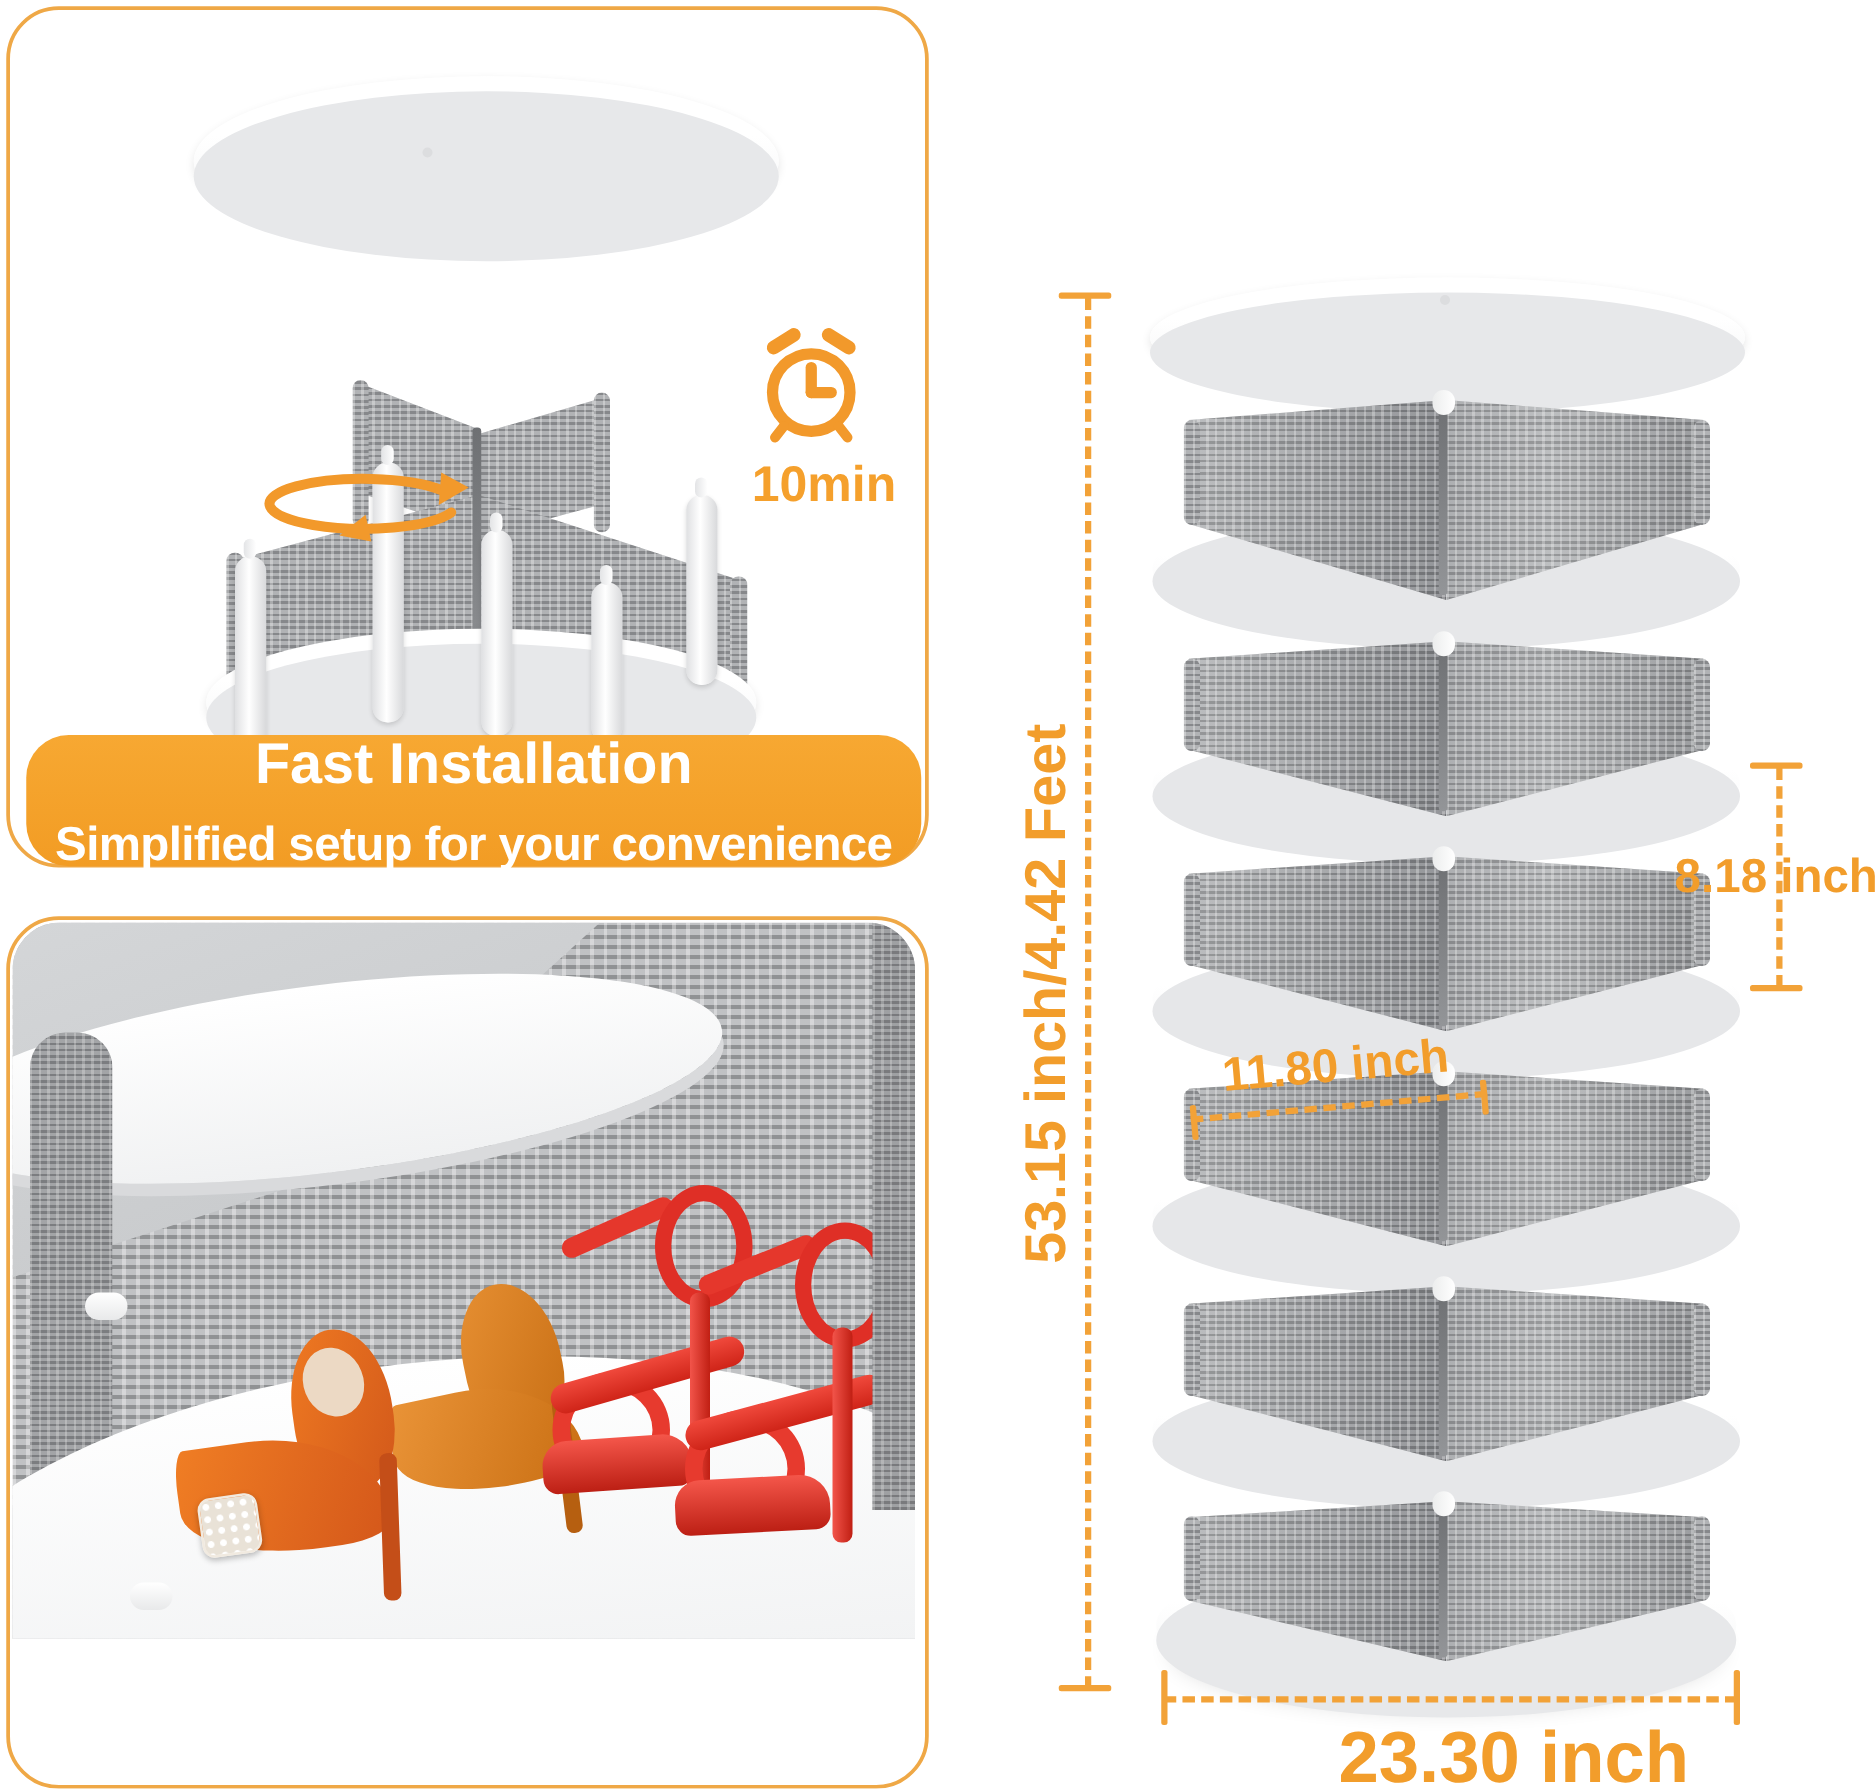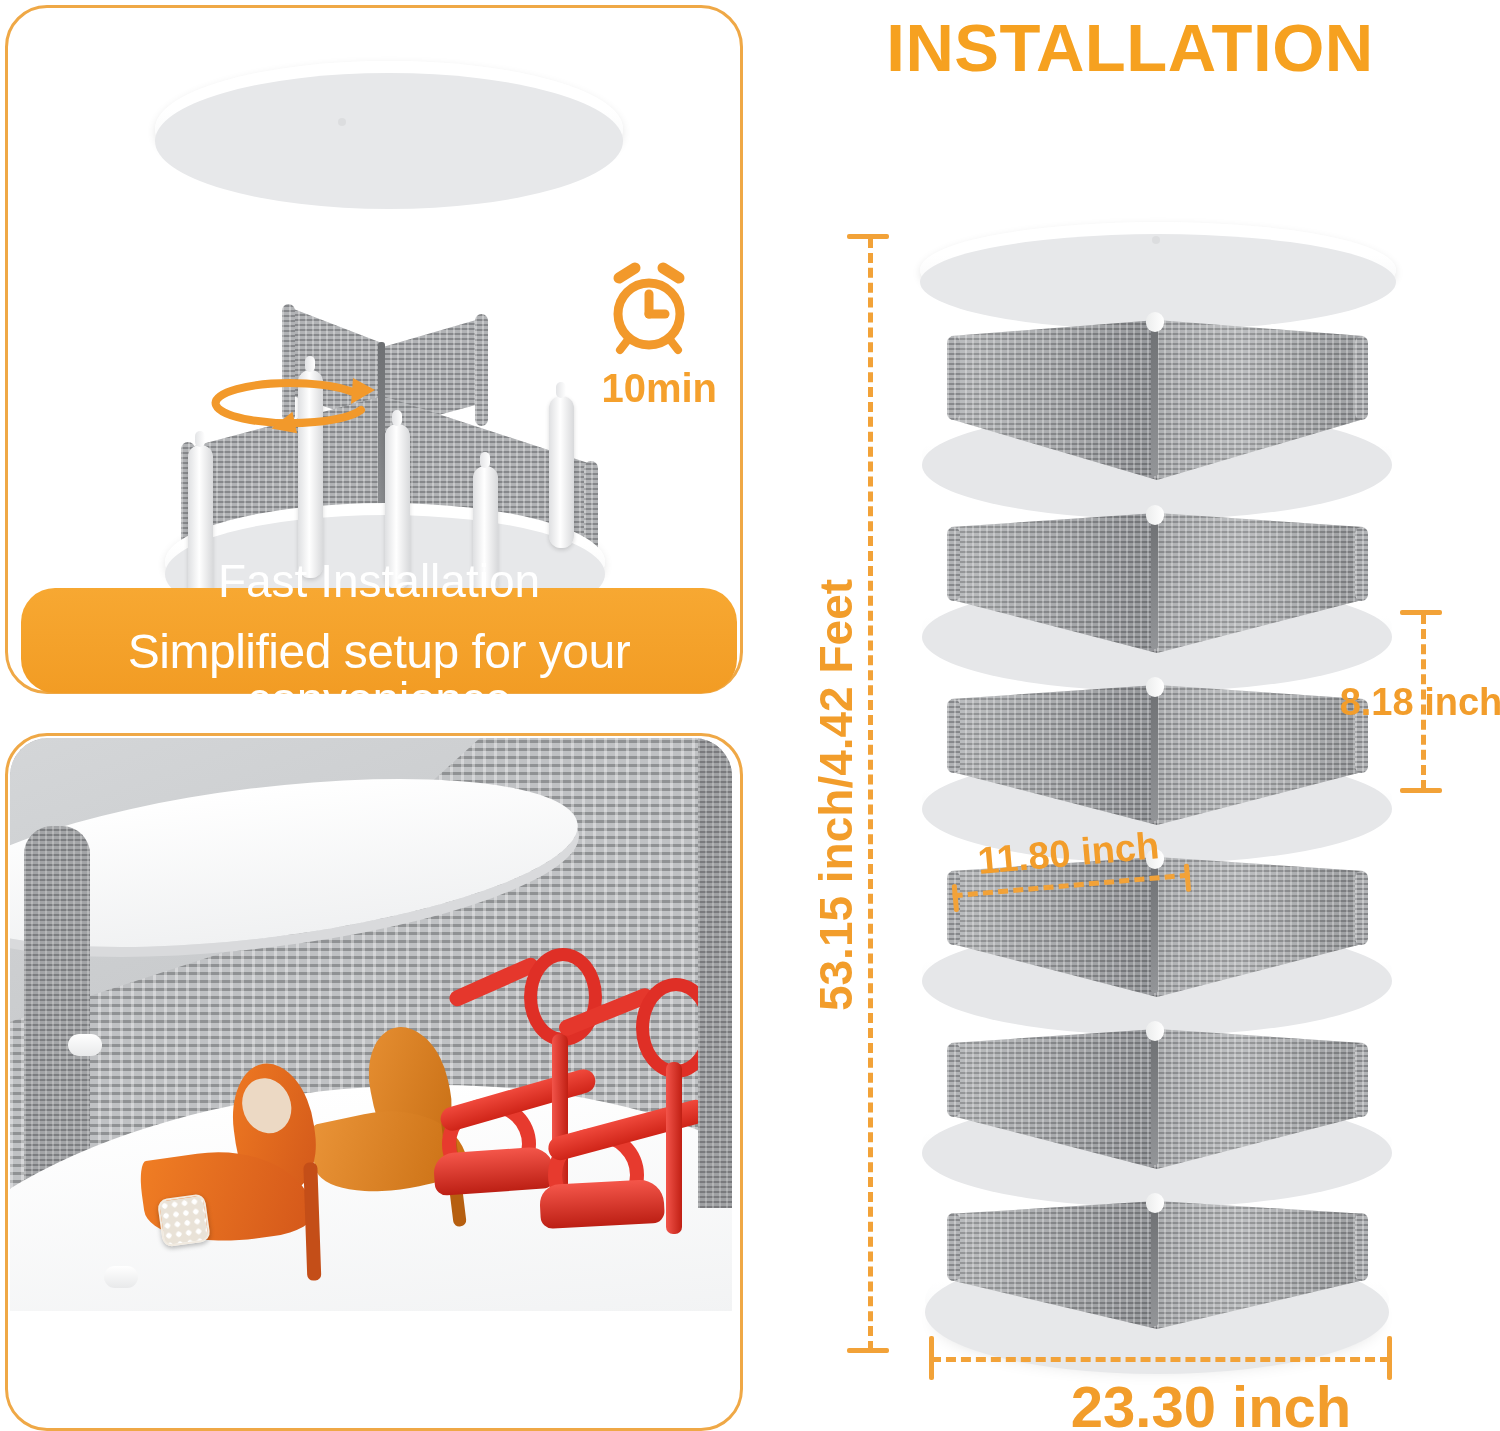--- a/index.html
+++ b/index.html
@@ -27,26 +27,26 @@
       repeating-linear-gradient(0deg, rgba(0,0,0,.20) 0 3px, rgba(255,255,255,.16) 3px 8px);
   }
 
   
   .panel{background:#fff;border:3px solid #EFA846;border-radius:42px;}
   .panel-install{left:5px;top:5px;width:732px;height:683px;}
   .panel-capacity{left:5px;top:733px;width:732px;height:692px;overflow:hidden;}
 
   .caption-band{
     background:linear-gradient(180deg,#F7A832,#F29C24);
-    color:var(--ink-white);text-align:center;font-weight:400;
+    color:var(--ink-white);text-align:center;font-weight:700;
     display:flex;flex-direction:column;justify-content:center;gap:24px;
   }
   .band1{left:13px;top:580px;width:716px;height:105px;border-radius:34px;}
   .cap-l1{font-size:46px;line-height:1;}
-  .cap-l2{font-size:48px;line-height:1;letter-spacing:-0.5px;}
+  .cap-l2{font-size:38px;line-height:1;letter-spacing:-0.5px;}
 
   
   .disc{border-radius:50%;background:linear-gradient(180deg,#ffffff 35%,#f1f2f3);box-shadow:0 3px 8px rgba(0,0,0,.10);}
   .disc::before{content:"";position:absolute;left:0;right:0;top:12px;bottom:-12px;border-radius:50%;
                 background:#e7e8ea;z-index:-1;}
   .discz{z-index:0;}
   .seam{background:linear-gradient(180deg,#6e7073,#939598);border-radius:3px;}
   .post{border-radius:8px;}
   .pole{width:25px;border-radius:12px;
         background:linear-gradient(90deg,#dfe0e2,#ffffff 45%,#d8d9db);box-shadow:0 2px 4px rgba(0,0,0,.15);}
@@ -187,21 +187,20 @@
         <div class="shoe-part" style="left:106px;top:180px;width:164px;height:24px;border-radius:12px;background:linear-gradient(180deg,#f0493c,#cf2418);transform:rotate(-15deg);"></div>
         <div class="shoe-part" style="left:226px;top:124px;width:16px;height:172px;border-radius:7px;background:linear-gradient(90deg,#f2544a,#c01f13);"></div>
       </div>
 
       <div class="abs knit" style="left:688px;top:0;width:34px;height:470px;filter:brightness(.9);"></div>
     </div>
 
   </div>
 
   <div class="abs title">
-    <div>INSTALLATION</div>
   </div>
 
   <div>
 
     <div class="abs disc discz ttop"></div>
     <div class="abs" style="left:1152px;top:236px;width:8px;height:8px;border-radius:50%;background:#dcdddf;z-index:1;"></div>
     <div class="abs tshelf" style="top:401px;"></div>
     <div class="abs tshelf" style="top:573px;"></div>
     <div class="abs tshelf" style="top:745px;"></div>
     <div class="abs tshelf" style="top:917px;"></div>

